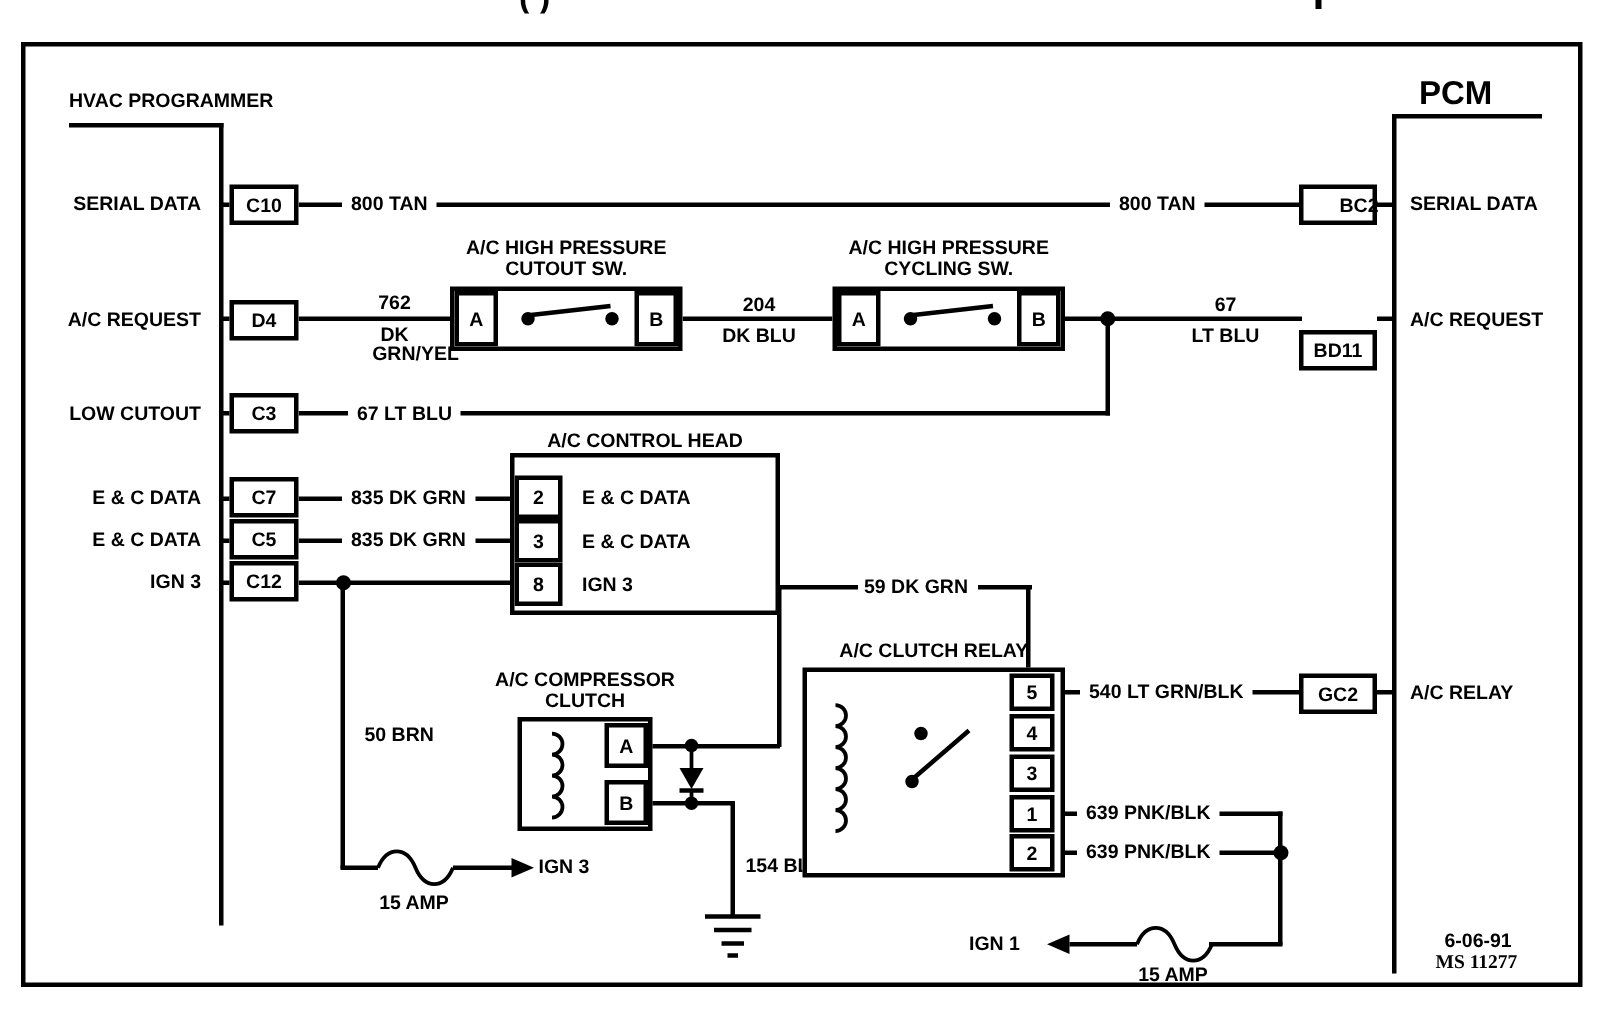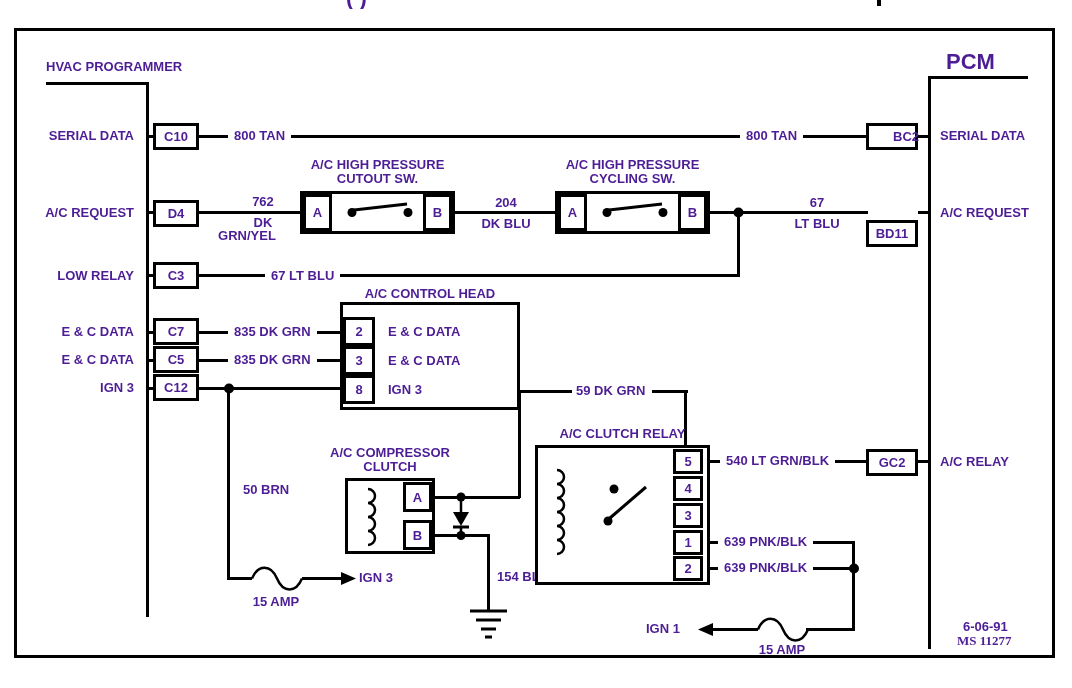--- a/index.html
+++ b/index.html
@@ -1,19 +1,19 @@
 <!DOCTYPE html>
 <html><head>
 <meta charset="utf-8">
 <style>
   * { margin:0; padding:0; box-sizing:border-box; }
   html,body { background:#fff; }
   .page {
     position:relative; width:1072px; height:688px; background:#fff;
-    font-family:"Liberation Sans", sans-serif; font-weight:bold; color:#4c1d95;
+    font-family:"Liberation Sans", sans-serif; font-weight:bold; color:#000000;
     overflow:hidden;
   }
   .abs { position:absolute; }
   .lbl { position:absolute; font-size:13px; line-height:14px; white-space:nowrap; }
   .lbl-bg { background:#fff; padding:0 6px; }
   .wire { position:absolute; background:#000; }
   .sq {
     position:absolute; border:3px solid #000; background:#fff;
     display:flex; align-items:center; justify-content:center; font-size:13px;
   }
@@ -73,21 +73,21 @@
   <div class="wire" style="left:146px;top:82px;width:3px;height:535px;"></div>
 
   <div class="lbl rt" style="left:14px;top:129px;width:120px;">SERIAL DATA</div>
   <div class="wire" style="left:148px;top:135px;width:7px;height:3px;"></div>
   <div class="sq" style="left:153px;top:123px;width:46px;height:27px;">C10</div>
 
   <div class="lbl rt" style="left:14px;top:206px;width:120px;">A/C REQUEST</div>
   <div class="wire" style="left:148px;top:211px;width:7px;height:3px;"></div>
   <div class="sq" style="left:153px;top:200px;width:46px;height:27px;">D4</div>
 
-  <div class="lbl rt" style="left:14px;top:269px;width:120px;">LOW RELAY</div>
+  <div class="lbl rt" style="left:14px;top:269px;width:120px;">LOW CUTOUT</div>
   <div class="wire" style="left:148px;top:274px;width:7px;height:3px;"></div>
   <div class="sq" style="left:153px;top:262px;width:46px;height:27px;">C3</div>
 
   <div class="lbl rt" style="left:14px;top:325px;width:120px;">E &amp; C DATA</div>
   <div class="wire" style="left:148px;top:331px;width:7px;height:3px;"></div>
   <div class="sq" style="left:153px;top:318px;width:46px;height:27px;">C7</div>
 
   <div class="lbl rt" style="left:14px;top:353px;width:120px;">E &amp; C DATA</div>
   <div class="wire" style="left:148px;top:359px;width:7px;height:3px;"></div>
   <div class="sq" style="left:153px;top:346px;width:46px;height:27px;">C5</div>
@@ -113,29 +113,29 @@
   <div class="lbl" style="left:940px;top:455px;">A/C RELAY</div>
 
   <div class="lbl" style="left:963px;top:620px;">6-06-91</div>
   <div class="lbl" style="left:957px;top:634px;font-family:Liberation Serif, serif;">MS 11277</div>
 
   <div class="lbl lbl-bg" style="left:228px;top:129px;">800 TAN</div>
   <div class="lbl lbl-bg" style="left:740px;top:129px;">800 TAN</div>
 
   <div class="lbl ctr" style="left:232px;top:195px;width:62px;">762</div>
   <div class="lbl ctr" style="left:232px;top:216px;width:62px;">DK</div>
-  <div class="lbl ctr" style="left:216px;top:229px;width:62px;">GRN/YEL</div>
+  <div class="lbl ctr" style="left:246px;top:229px;width:62px;">GRN/YEL</div>
 
   <div class="lbl ctr" style="left:475px;top:196px;width:62px;">204</div>
   <div class="lbl ctr" style="left:475px;top:217px;width:62px;">DK BLU</div>
 
   <div class="lbl ctr" style="left:786px;top:196px;width:62px;">67</div>
   <div class="lbl ctr" style="left:786px;top:217px;width:62px;">LT BLU</div>
 
-  <div class="lbl lbl-bg" style="left:232px;top:269px;margin-left:33px;">67 LT BLU</div>
+  <div class="lbl lbl-bg" style="left:232px;top:269px;">67 LT BLU</div>
   <div class="lbl lbl-bg" style="left:228px;top:325px;">835 DK GRN</div>
   <div class="lbl lbl-bg" style="left:228px;top:353px;">835 DK GRN</div>
 
   <div class="lbl" style="left:243px;top:483px;">50 BRN</div>
   <div class="lbl" style="left:576px;top:384px;">59 DK GRN</div>
   <div class="lbl lbl-bg" style="left:720px;top:454px;">540 LT GRN/BLK</div>
   <div class="lbl lbl-bg" style="left:718px;top:535px;">639 PNK/BLK</div>
   <div class="lbl lbl-bg" style="left:718px;top:561px;">639 PNK/BLK</div>
   <div class="lbl" style="left:497px;top:570px;">154 BLK</div>
 

